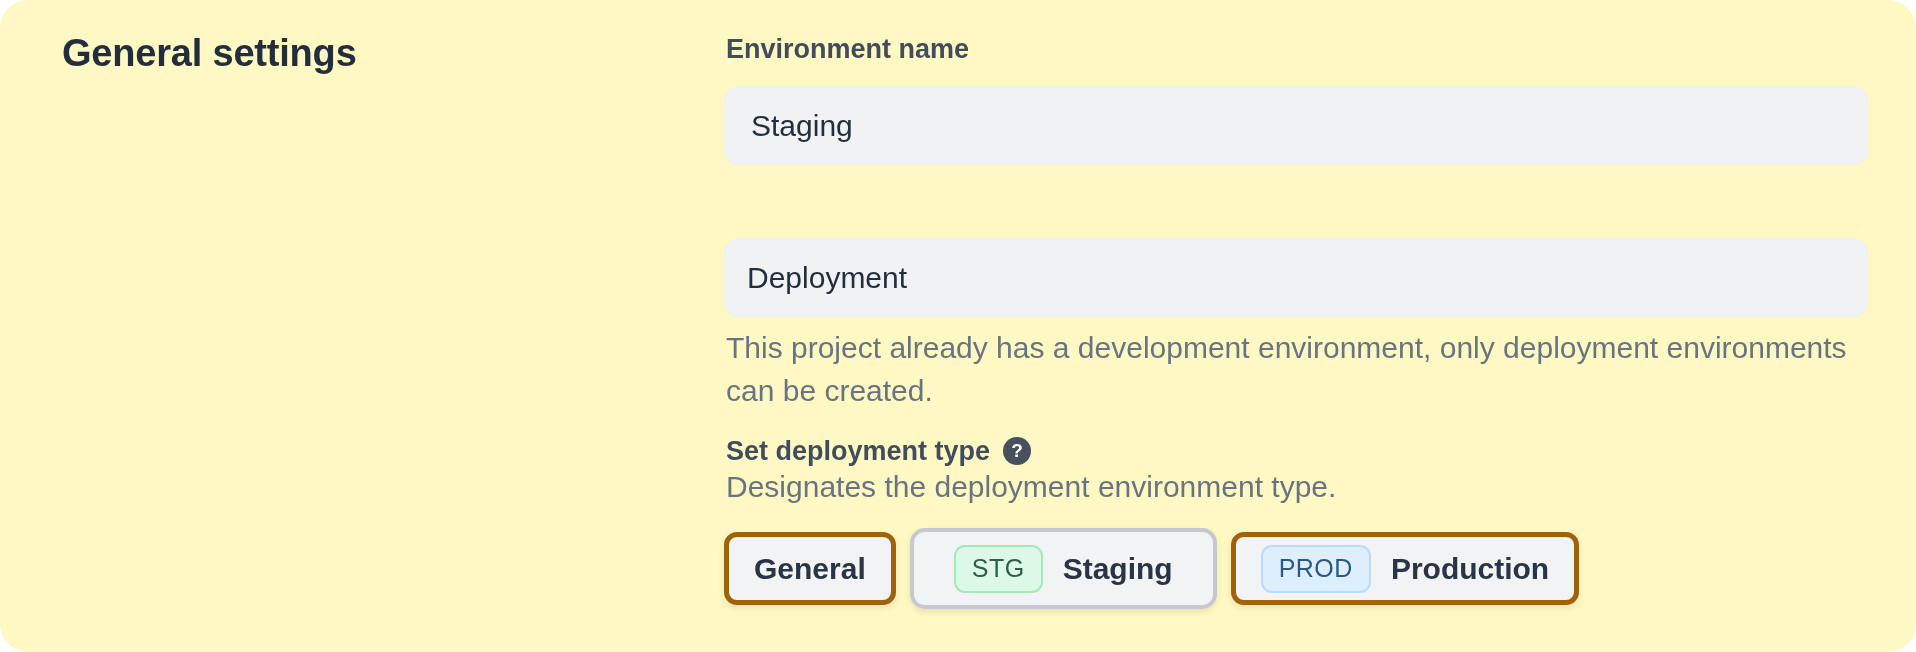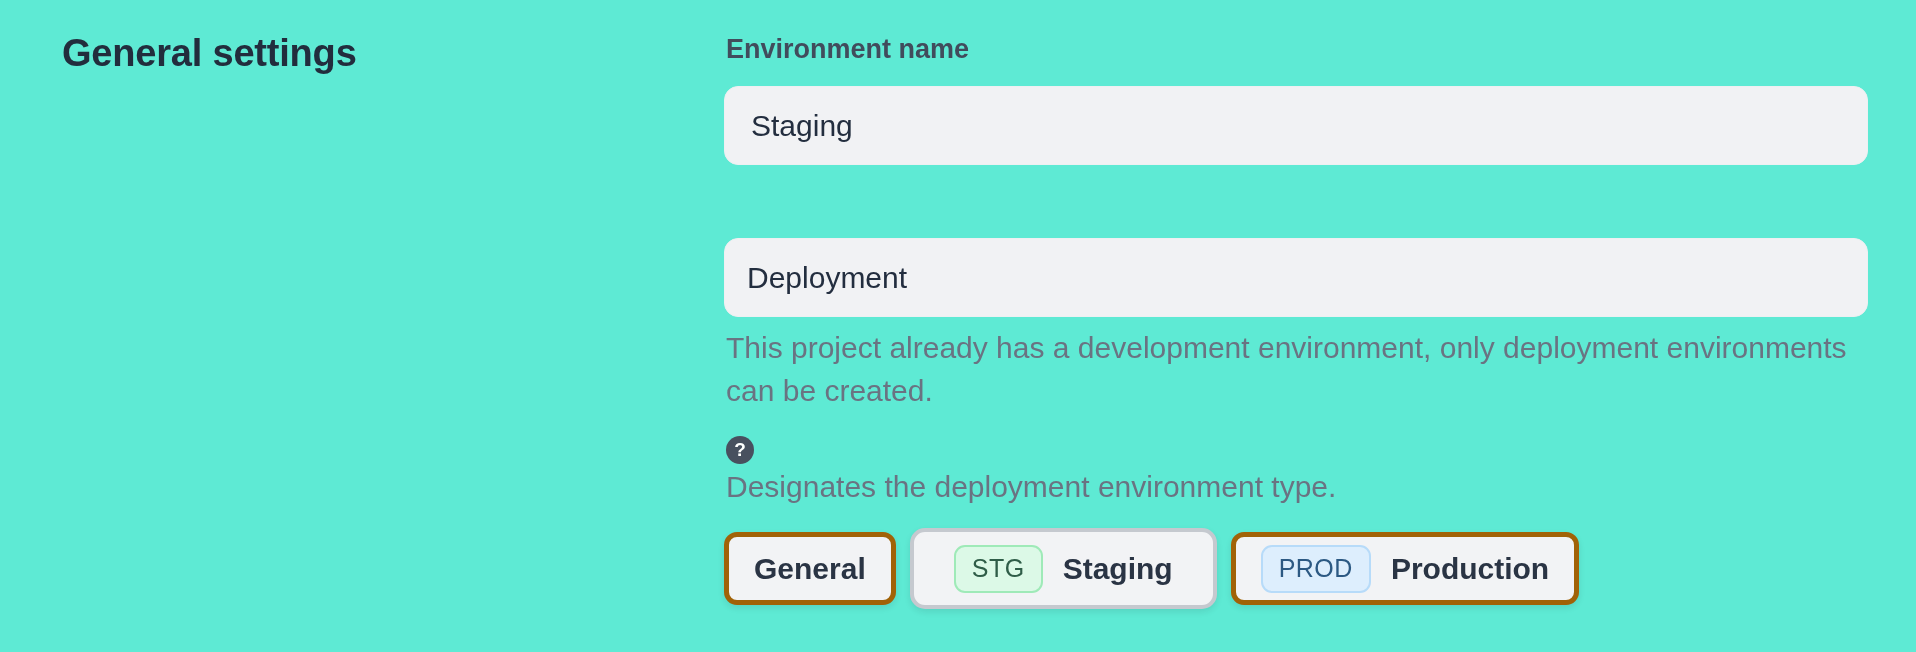--- a/index.html
+++ b/index.html
@@ -7,21 +7,22 @@
   body {
     font-family: "Liberation Sans", sans-serif;
     width: 1916px;
     height: 652px;
     overflow: hidden;
   }
   .screen {
     position: relative;
     width: 1916px;
     height: 652px;
-    background: #5eead4;
+    background: #fef9c3;
+    border-radius: 28px;
   }
   .page-heading {
     position: absolute;
     left: 62px;
     top: 32px;
     font-size: 38px;
     font-weight: 700;
     color: #222d3d;
     letter-spacing: -0.2px;
   }
@@ -164,20 +165,21 @@
   <div class="form-col">
 
     <label class="field-label label-env-name">Environment name</label>
     <input class="text-input input-env-name" type="text" value="Staging" style="">
 
     <input class="text-input input-env-type" type="text" value="Deployment" style="">
 
     <p class="help-text">This project already has a development environment, only deployment environments can be created.</p>
 
     <div class="set-type-row">
+      <span class="set-type-label">Set deployment type</span>
       <span class="help-icon">?</span>
     </div>
 
     <p class="designates-text">Designates the deployment environment type.</p>
 
     <div class="type-buttons">
 
       <button class="type-btn">
         <span>General</span>
       </button>

